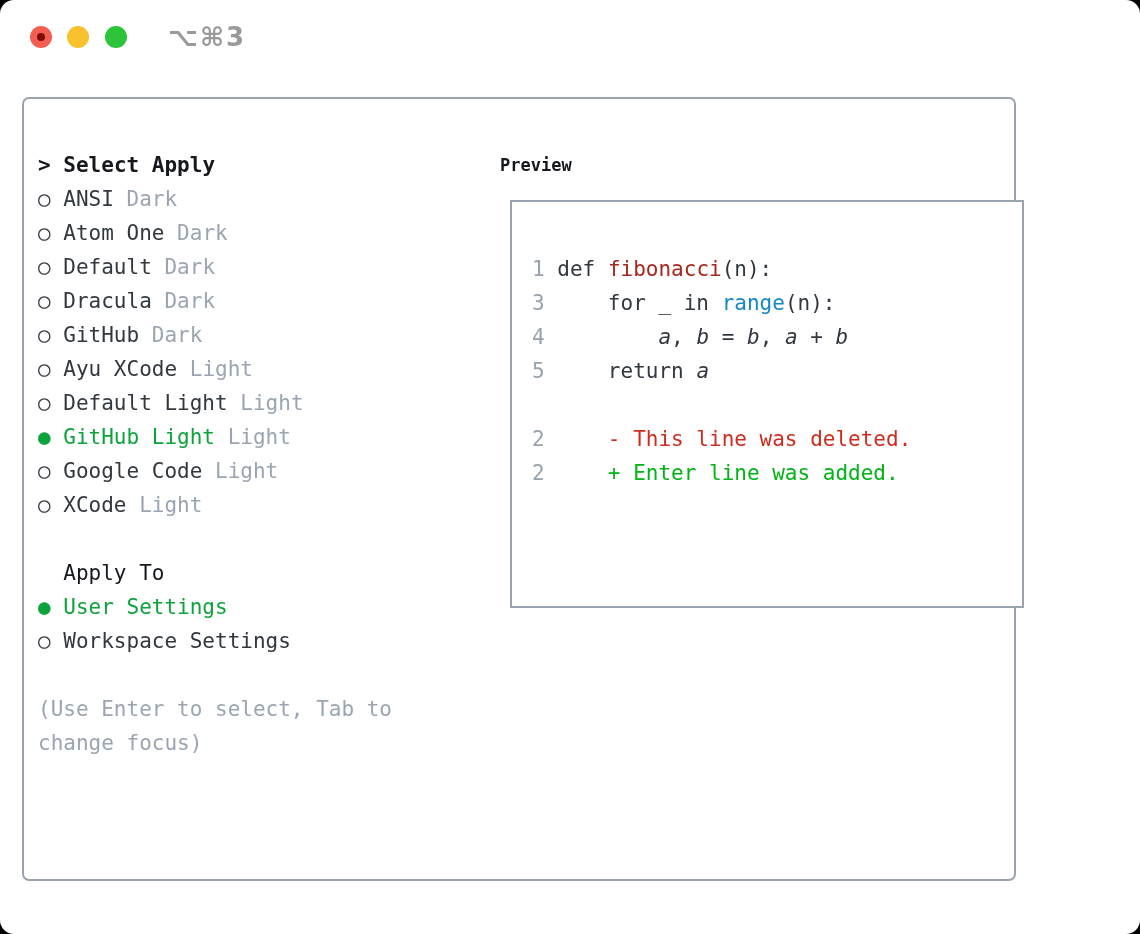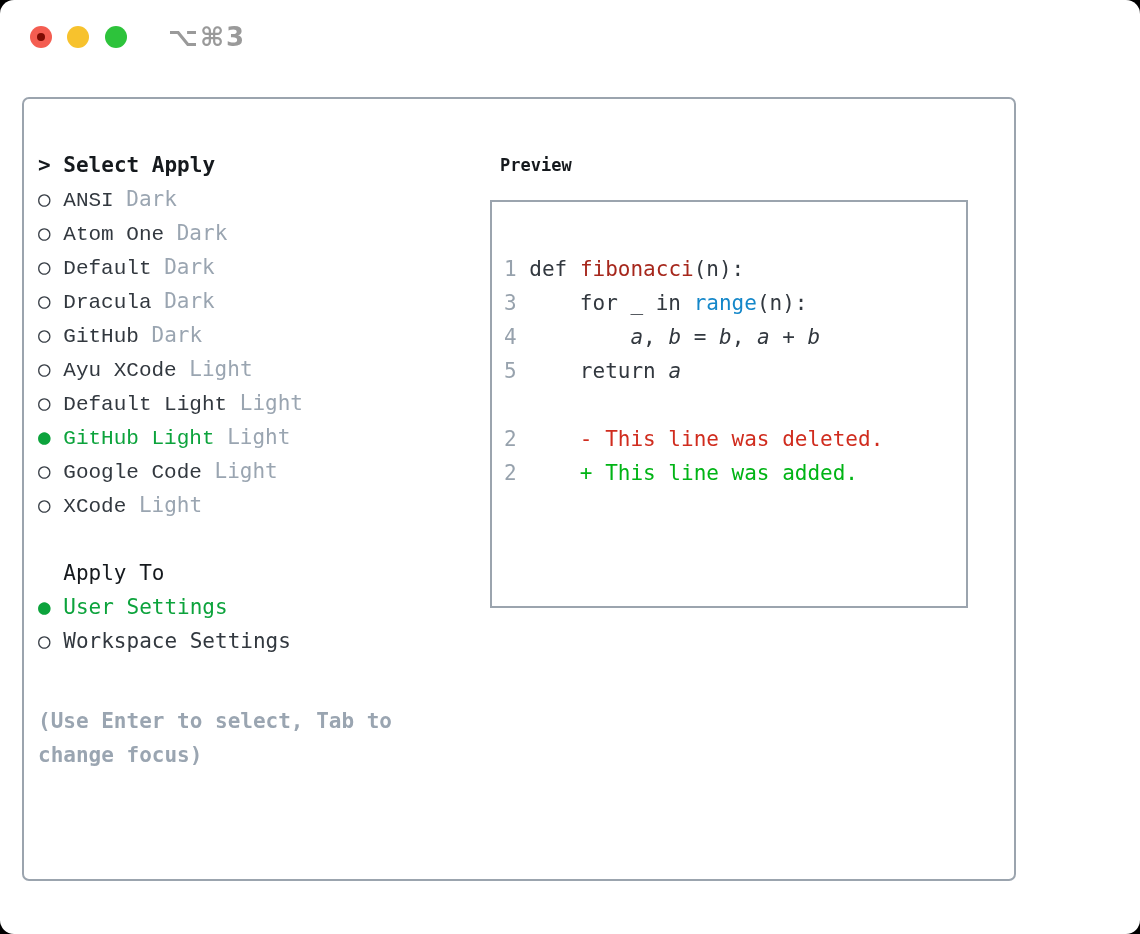--- a/index.html
+++ b/index.html
@@ -23,31 +23,31 @@
   .panel { position:absolute; left:22px; top:97px; width:994px; height:784px;
     border:2px solid #9ba4ae; border-radius:7px; background:#fff; }
   
   .left-col { position:absolute; left:38px; top:148px; width:400px;
     font-size:21px; line-height:34px; color:#32383f; white-space:normal; }
   .row { white-space:pre; height:34px; }
   .row-empty { height:34px; }
   .menu-title { font-weight:bold; color:#15191d; }
   .cursor { font-weight:bold; color:#15191d; }
   .marker { color:#3a4048; }
-  .theme-name { color:#32383f;font-family:Liberation Mono, monospace; }
+  .theme-name { color:#32383f; }
   .theme-variant { color:#9aa5b1; }
   .selected .marker, .selected .theme-name, .selected .opt-label { color:#0ca33c; }
   .section-title { color:#15191d; padding-left:2ch; white-space:pre; height:34px; }
   .opt-label { color:#32383f; }
-  .hint { margin-top:46px; color:#9aa5b1; line-height:34px;font-weight:bold; }
+  .hint { margin-top:34px; color:#9aa5b1; line-height:34px; }
   
   .preview-title { position:absolute; left:500px; top:148px; height:34px; line-height:34px;
     font-size:17px; font-weight:bold; color:#15191d; }
-  .preview-box { position:absolute; left:490px; top:200px; width:478px; height:408px;
-    border:2px solid #9ba4ae; background:#fff; padding:50px 0 0 12px; }
+  .preview-box { position:absolute; left:510px; top:200px; width:514px; height:408px;
+    border:2px solid #9ba4ae; background:#fff; padding:50px 0 0 20px; }
   .code-line { white-space:pre; font-size:21px; line-height:34px; height:34px; }
   .c-ln  { color:#97a2ad; }
   .c-k   { color:#32383f; }
   .c-fn  { color:#a6271c; }
   .c-num { color:#0f7f8a; }
   .c-call{ color:#1487c9; }
   .c-var { color:#32383f; font-style:italic; }
   .c-ctx { color:#8e98a1; }
   .c-del { color:#d02c1e; }
   .c-add { color:#00b415; }
@@ -91,17 +91,17 @@
 
   <div class="preview-title">Preview</div>
   <div class="preview-box">
     <div id="code-block">
         <div class="code-line"><span class="c-ln">1 </span><span class="c-k">def </span><span class="c-fn">fibonacci</span><span class="c-k">(n):</span></div>
         <div class="code-line"><span class="c-ln">3 </span><span class="c-k">    for _ in </span><span class="c-call">range</span><span class="c-k">(n):</span></div>
         <div class="code-line"><span class="c-ln">4 </span><span class="c-k">        </span><span class="c-var">a</span><span class="c-k">, </span><span class="c-var">b</span><span class="c-k"> = </span><span class="c-var">b</span><span class="c-k">, </span><span class="c-var">a</span><span class="c-k"> + </span><span class="c-var">b</span></div>
         <div class="code-line"><span class="c-ln">5 </span><span class="c-k">    return </span><span class="c-var">a</span></div>
         <div class="code-line"><span class="c-ln"> </span></div>
         <div class="code-line"><span class="c-ln">2 </span><span class="c-del">    - This line was deleted.</span></div>
-        <div class="code-line"><span class="c-ln">2 </span><span class="c-add">    + This line was added.</span></div>
+        <div class="code-line"><span class="c-ln">2 </span><span class="c-add">    + Enter line was added.</span></div>
       </div>
   </div>
 
 </div>
 
 </body></html>

